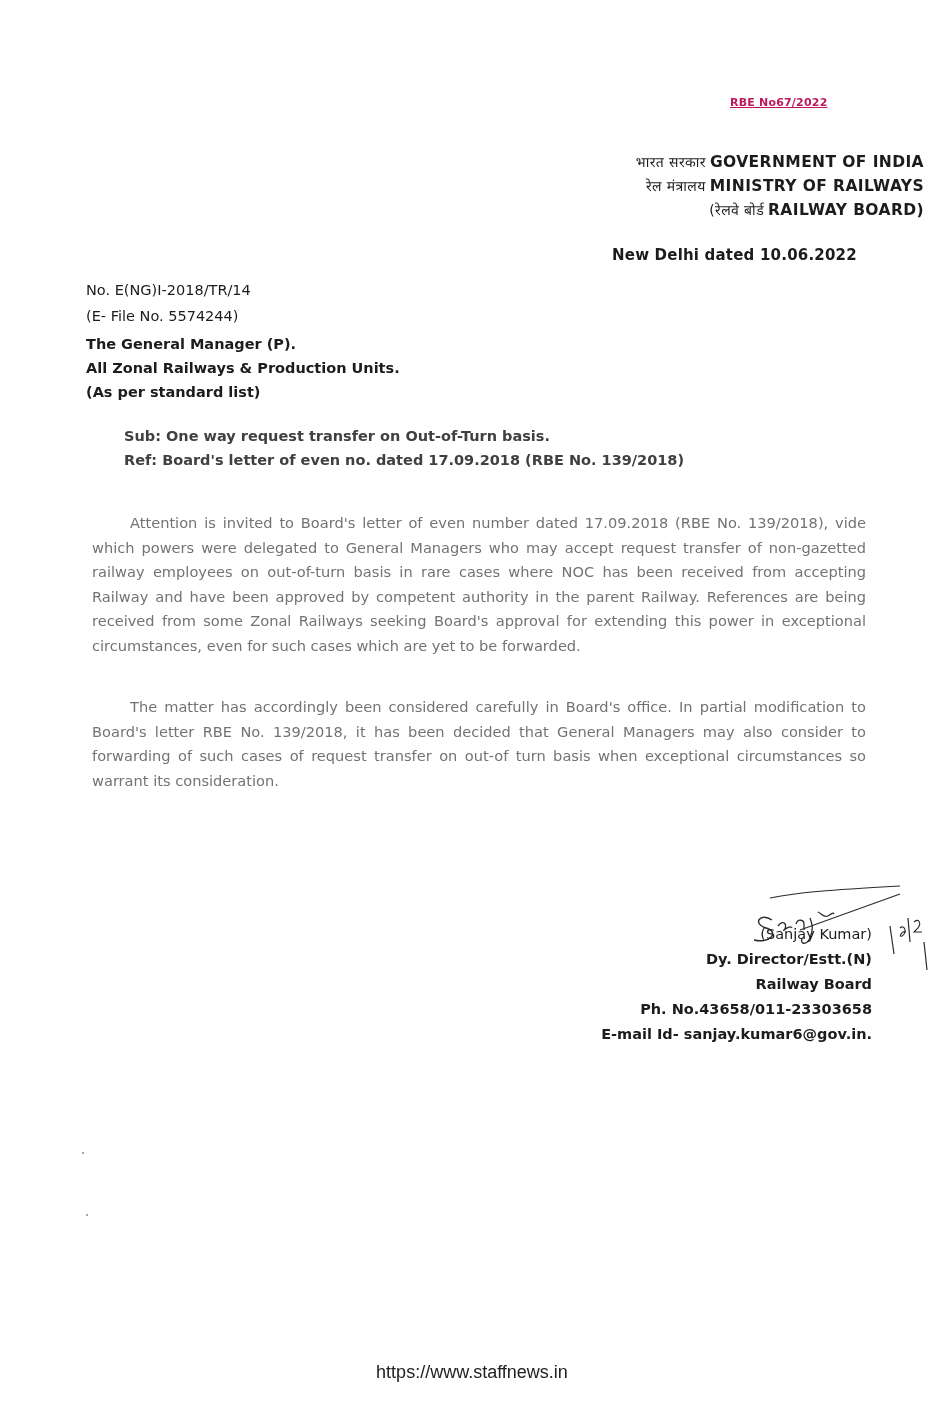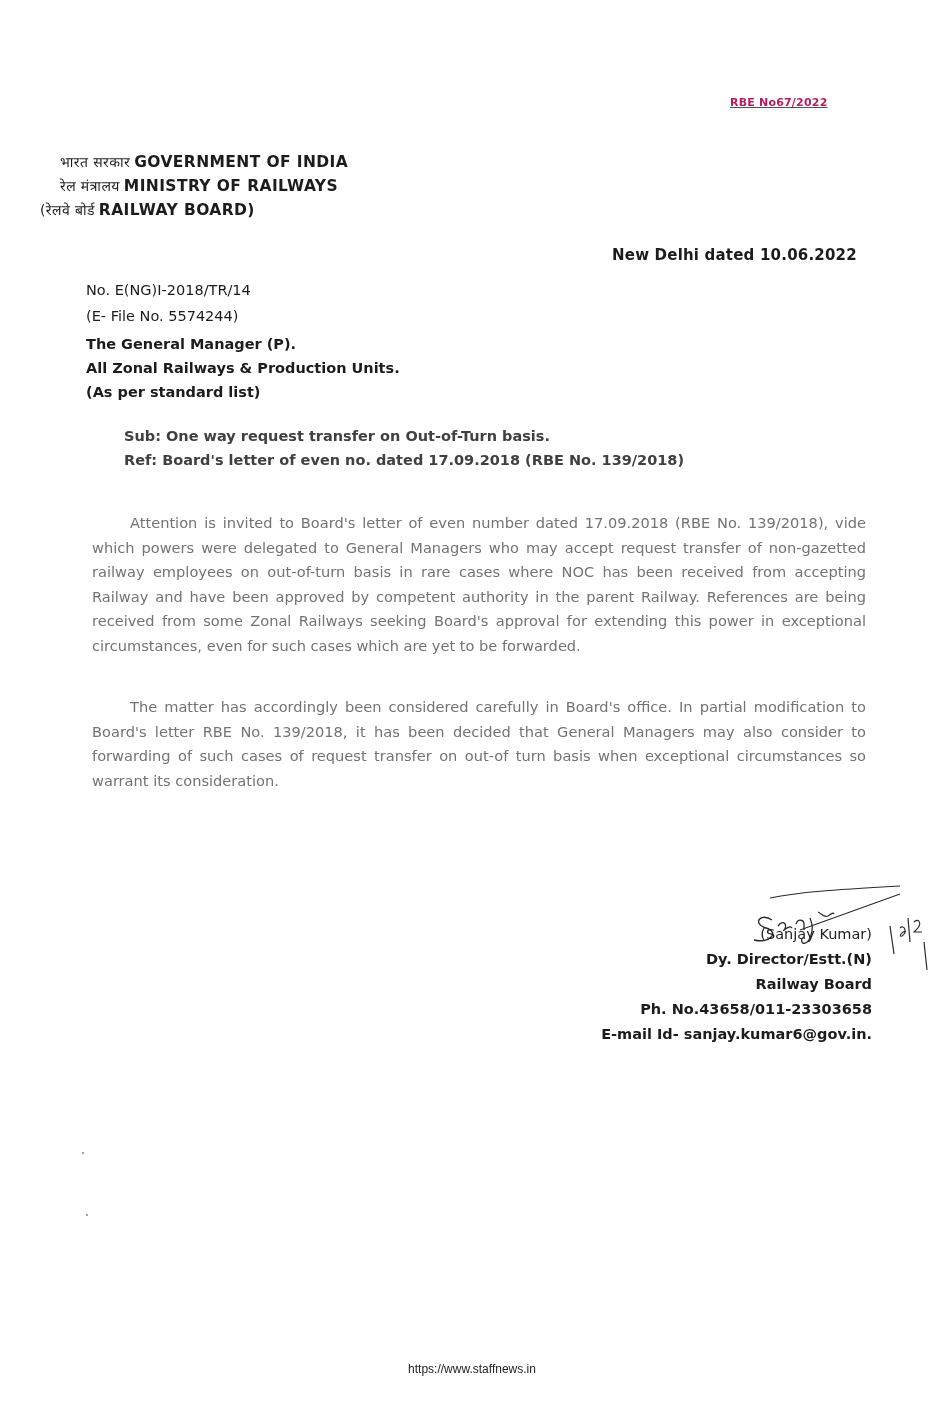--- a/index.html
+++ b/index.html
@@ -5,21 +5,21 @@
     html, body { margin: 0; padding: 0; background: #ffffff; }
     body {
       width: 944px; height: 1408px; position: relative; overflow: hidden;
       font-family: "DejaVu Sans", sans-serif; color: #1a1a1a;
     }
     .abs { position: absolute; }
     .rbe-no {
       left: 730px; top: 96px; font-size: 11px; font-weight: bold;
       text-decoration: underline; letter-spacing: 0.2px; color: #be185d;
     }
-    .header { left: 0; width: 924px; top: 150px; text-align: left; }
+    .header { left: 0; width: 924px; top: 150px; text-align: right; }
     .header .line { font-size: 15.5px; line-height: 24px; font-weight: bold; color: #1c1c1c; letter-spacing: 0.4px; }
     .header .line .hi { font-weight: normal; font-size: 14px; margin-right: 4px; }
     .header .line1 { padding-left: 60px; }
     .header .line2 { padding-left: 60px; }
     .header .line3 { padding-left: 40px; }
     .fileno { left: 86px; top: 256px; font-size: 14.5px; line-height: 26px; color: #1c1c1c; margin-top: 21px; }
     .dated { left: 612px; top: 246px; font-size: 15px; font-weight: bold; color: #1c1c1c; letter-spacing: 0.2px;}
     .addressee { left: 86px; top: 332px; font-size: 14.5px; line-height: 24px; font-weight: bold; color: #1c1c1c; }
     .subref { left: 124px; top: 424px; font-size: 14.5px; line-height: 24px; font-weight: bold; color: #404040; }
     .para {
@@ -27,21 +27,21 @@
       text-align: justify; color: #737373;
       text-indent: 38px;
     }
     .para1 { top: 511px; }
     .para2 { top: 695px; }
     .signature-scribble { left: 740px; top: 882px; width: 190px; height: 90px; }
     .sigblock { right: 72px; top: 922px; text-align: right; font-size: 14.5px; line-height: 25px; font-weight: bold; color: #1c1c1c; }
     .sigblock .name { font-weight: normal; }
     .footer-url {
       left: 0; width: 944px; top: 1362px; text-align: center;
-      font-family: "Liberation Sans", sans-serif; font-size: 12px; color: #222;
+      font-family: "Liberation Sans", sans-serif; font-size: 18px; color: #222;
     }
     .speck { width: 2px; height: 2px; background: #888; border-radius: 1px; }
   </style>
 </head>
 <body>
 
 <div class="abs rbe-no">RBE No67/2022</div>
 
 <div class="abs header">
   <div class="line line1">

